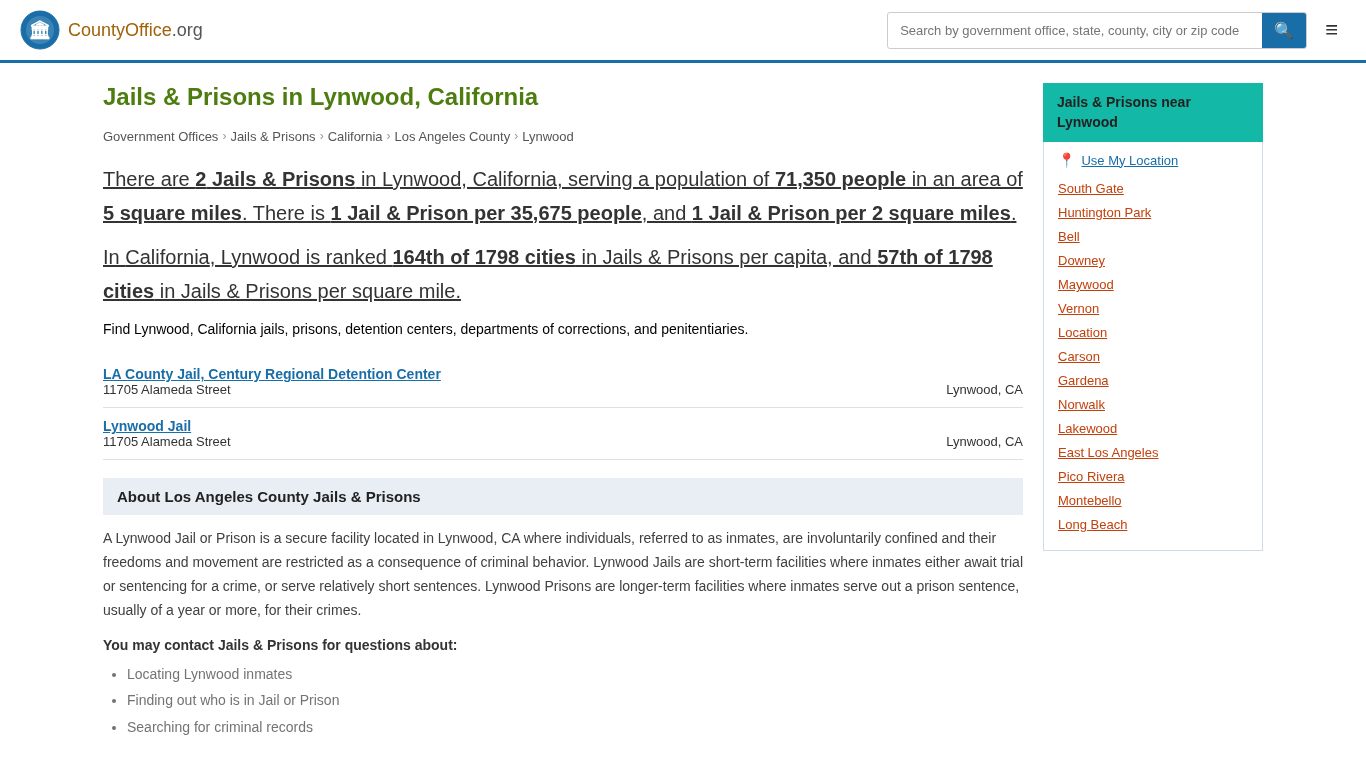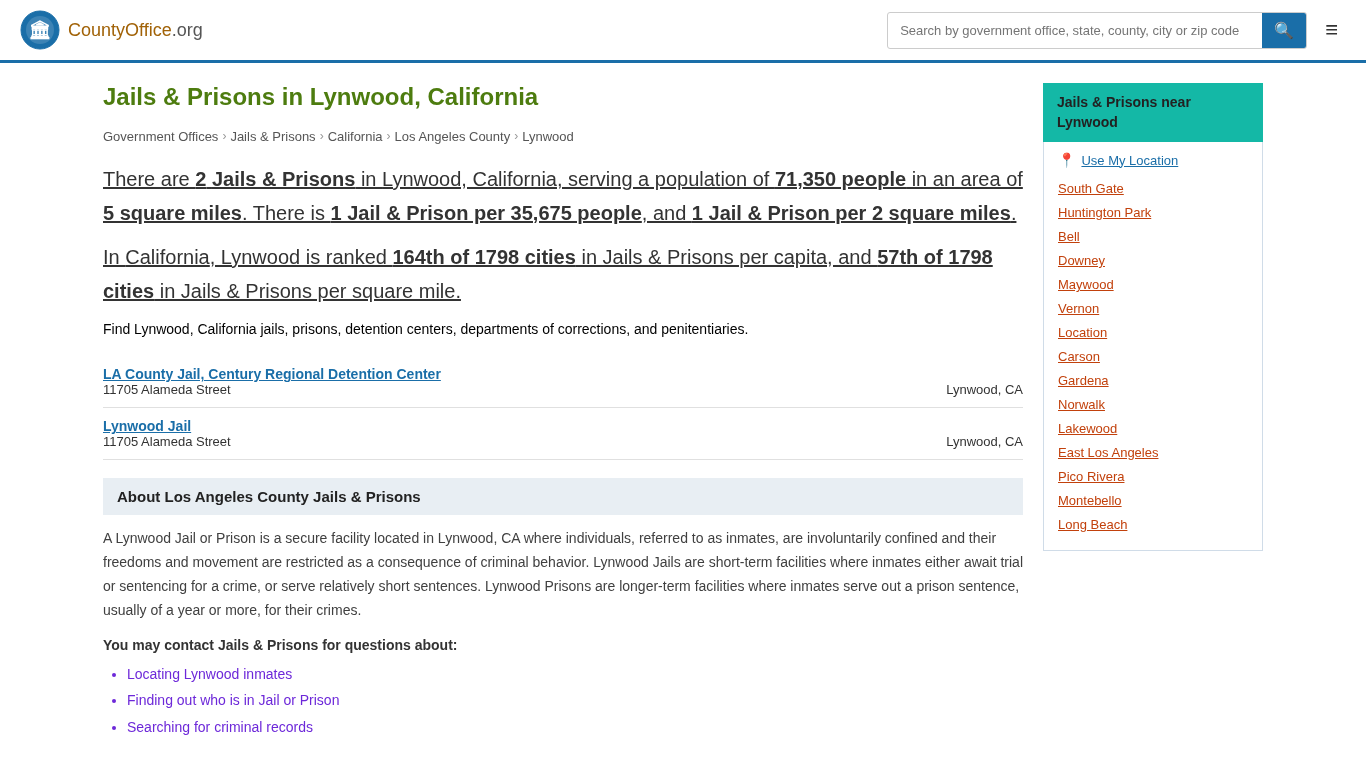--- a/index.html
+++ b/index.html
@@ -171,21 +171,21 @@
     .contact-label {
       font-weight: bold;
       font-size: 14px;
       margin-bottom: 8px;
     }
     .contact-list {
       list-style: disc;
       padding-left: 24px;
       font-size: 14px;
       line-height: 1.9;
-      color: #6d28d9;
+      color: #737373;
     }
 
     
     .sidebar {
       width: 220px;
       flex-shrink: 0;
     }
     .sidebar-title {
       background: #14b8a6;
       padding: 10px 14px;

